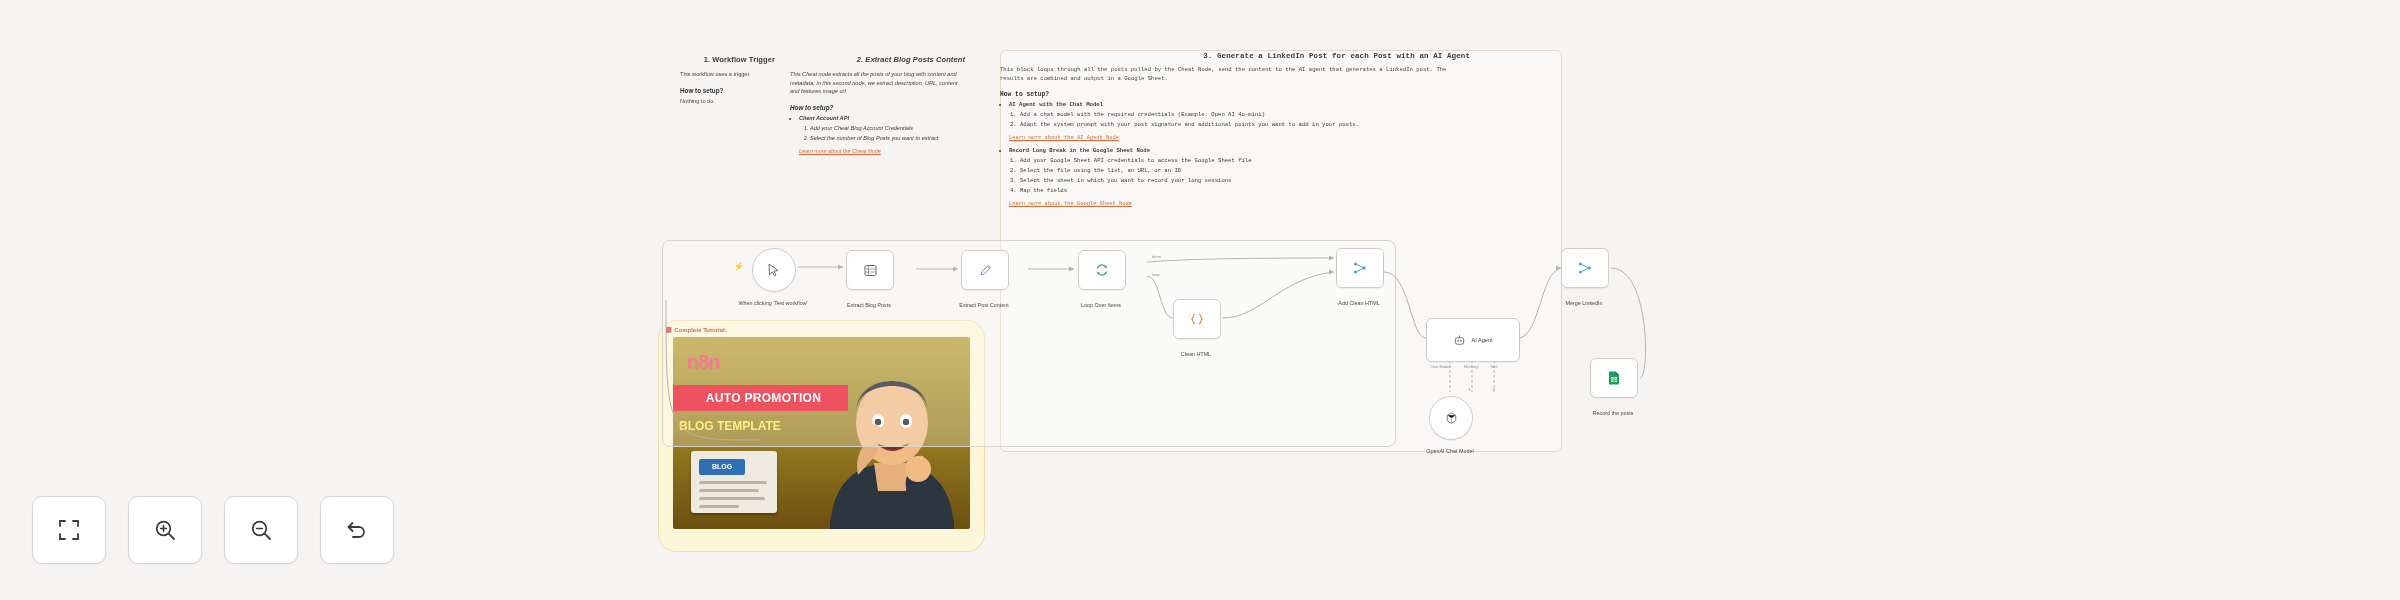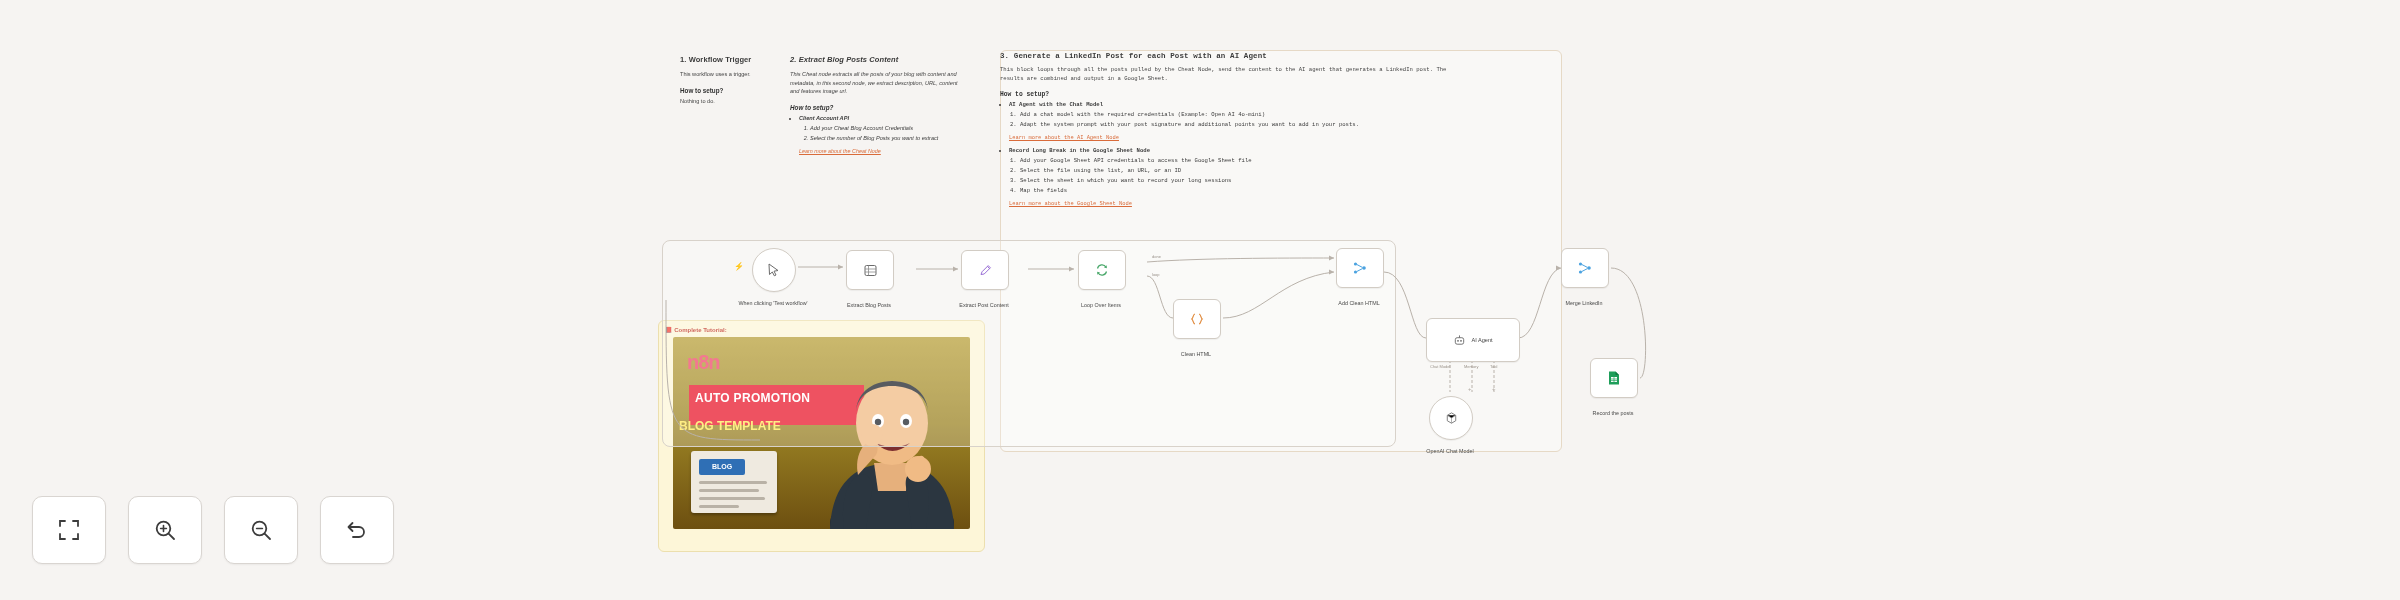--- a/index.html
+++ b/index.html
@@ -16,21 +16,21 @@
   .toolbar{position:absolute;left:32px;bottom:36px;display:flex;gap:22px;}
   .tool-btn{
     width:72px;height:66px;background:#fff;border:1px solid #d9d5d1;border-radius:10px;
     display:flex;align-items:center;justify-content:center;
     box-shadow:0 1px 2px rgba(0,0,0,.05);
   }
   .tool-btn svg{display:block}
 
   
   .note{position:absolute;color:#3b3b3b;}
-  .note h4{margin:0 0 6px 0;font-size:7.5px;font-weight:bold;letter-spacing:.1px;}
+  .note h4{margin:0 0 6px 0;font-size:7.5px;font-weight:bold;letter-spacing:.1px;text-align:right;}
   .note p{margin:0 0 6px 0;font-size:5.6px;line-height:1.55;color:#444;}
   .note .sub{margin:8px 0 3px;font-size:6.3px;font-weight:bold;color:#333;}
   .note ul{margin:2px 0 0 9px;padding:0;font-size:5.6px;line-height:1.6;}
   .note ol{margin:1px 0 3px 11px;padding:0;font-size:5.6px;line-height:1.6;}
   .note li{margin:0 0 1px 0;}
   .note .lnk{color:#d96b3a;text-decoration:underline;font-size:5.4px;display:inline-block;margin-top:1px;}
   .note b{font-weight:bold;}
 
   #note1{left:680px;top:55px;width:95px;}
   #note2{left:790px;top:55px;width:175px;font-style:italic;}
@@ -38,30 +38,30 @@
 
   .note3-box{
     position:absolute;left:1000px;top:50px;width:560px;height:400px;
     border:1px solid #e6d9c6;border-radius:6px;background:rgba(255,255,255,0.35);
     pointer-events:none;
   }
 
   
   .promo{
     position:absolute;left:658px;top:320px;width:325px;height:230px;
-    background:#fdf6d8;border:1px solid #ecdfae;border-radius:6px;overflow:hidden;
+    background:#fdf6d8;border:1px solid #ecdfae;border-radius:18px;overflow:hidden;
   }
   .promo .ptitle{font-size:6px;color:#c0392b;padding:5px 6px 4px;font-weight:bold;}
   .promo .thumb{
     position:relative;margin:0 14px;height:192px;border-radius:2px;
     background:linear-gradient(180deg,#b9a13c 0%,#9c8425 45%,#6d4f10 100%);
     overflow:hidden;
   }
   .promo .n8n{position:absolute;left:14px;top:14px;font-size:20px;color:#ef4b6b;font-weight:bold;letter-spacing:-1px;}
-  .promo .band{position:absolute;left:16px;top:48px;width:175px;height:40px;background:#e8192c;}
+  .promo .band{position:absolute;left:0;top:48px;width:175px;height:26px;background:#e8192c;text-align:center;}
   .promo .band span{color:#fff;font-size:12px;font-weight:bold;line-height:26px;padding-left:6px;letter-spacing:.3px;}
   .promo .free{position:absolute;left:6px;top:82px;color:#ffe95c;font-size:12px;font-weight:bold;}
   .promo .card{position:absolute;left:18px;bottom:16px;width:86px;height:62px;background:#efeae0;border-radius:3px;box-shadow:0 2px 3px rgba(0,0,0,.3);}
   .promo .card .blogbar{position:absolute;left:8px;top:8px;width:46px;height:16px;background:#2f6fb5;border-radius:2px;color:#fff;font-size:7px;text-align:center;line-height:16px;font-weight:bold;}
   .promo .card .ln{position:absolute;left:8px;height:3px;background:#b9b2a6;border-radius:2px;}
   .promo .person{position:absolute;right:6px;bottom:0;width:150px;height:178px;}
 
   
   .flow{position:absolute;left:640px;top:0;width:1000px;height:600px;}
   .loopbox{

